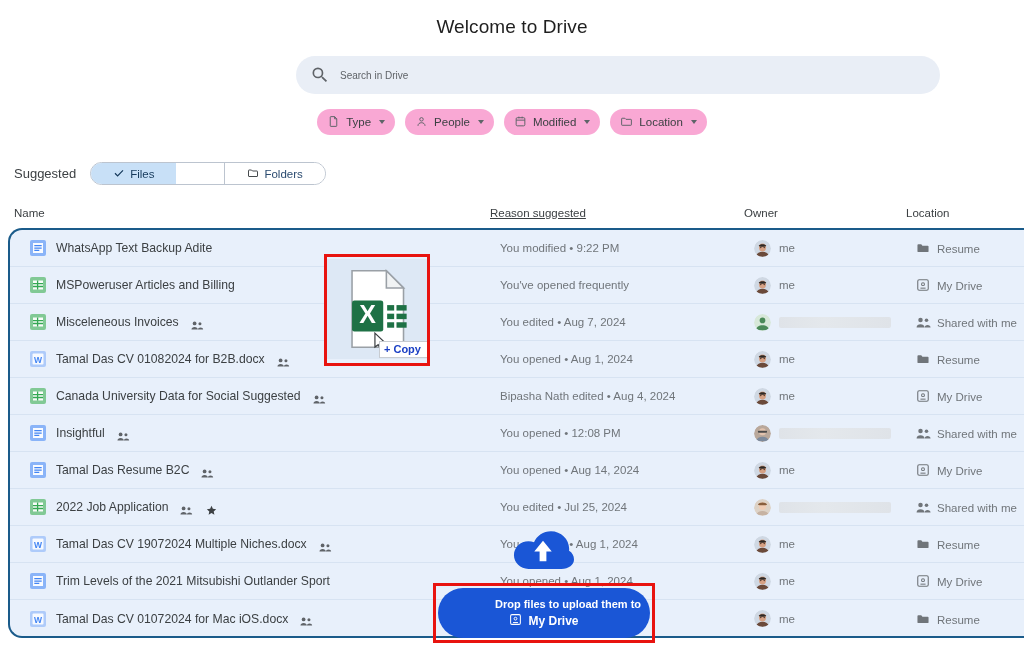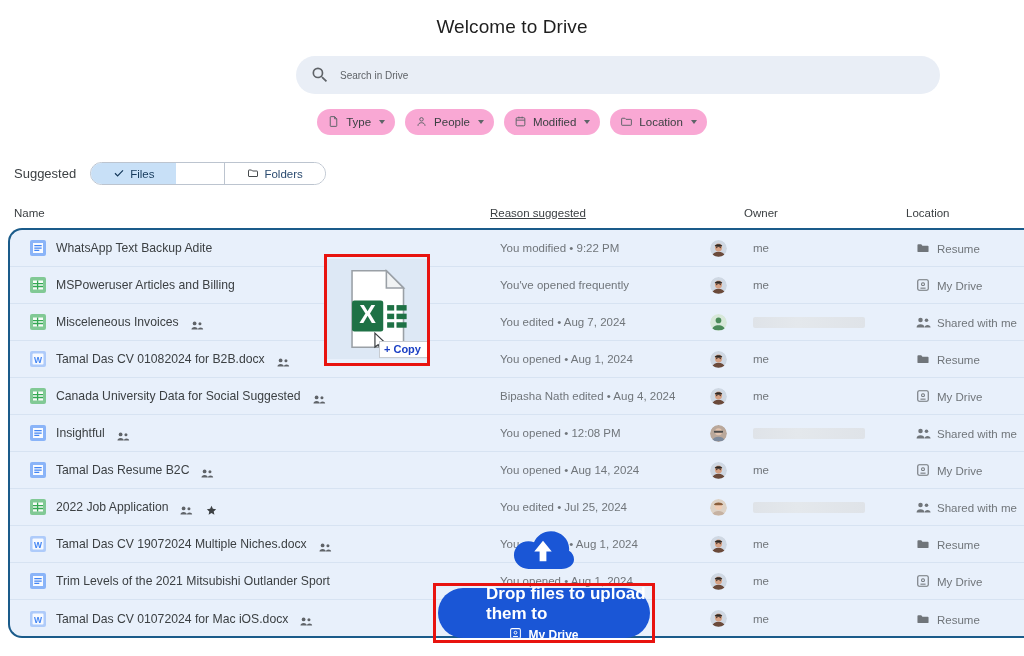--- a/index.html
+++ b/index.html
@@ -92,21 +92,21 @@
 
   .cell-name { position: absolute; left: 20px; display: flex; align-items: center; gap: 10px; }
   .ftype { width: 16px; height: 16px; flex: 0 0 16px; border-radius: 2px;
            display: flex; align-items: center; justify-content: center; }
   .fname { font-size: 12.2px; color: #3c4043; white-space: nowrap; }
   .badge-share { width: 13px; height: 11px; flex: 0 0 13px; margin-left: 2px; }
   .badge-star  { width: 11px; height: 11px; flex: 0 0 11px; margin-left: 3px; }
 
   .cell-reason { position: absolute; left: 490px; font-size: 11.5px; color: #70757a; white-space: nowrap; }
 
-  .cell-owner { position: absolute; left: 700px; display: flex; align-items: center; gap: 26px; }
+  .cell-owner { position: absolute; left: 744px; display: flex; align-items: center; gap: 8px; }
   .avatar { width: 17px; height: 17px; border-radius: 50%; flex: 0 0 17px; overflow: hidden; position: relative; }
   .owner-name { font-size: 11.5px; color: #70757a; }
   .owner-blur { width: 112px; height: 11px; border-radius: 2px;
                 background: linear-gradient(90deg,#dfe3e8,#e4e8ec 40%,#dfe3e8); }
 
   .cell-loc { position: absolute; left: 906px; display: flex; align-items: flex-end; gap: 7px; }
   .loc-text { font-size: 11.5px; color: #70757a; white-space: nowrap; }
   .loc-ico { width: 14px; height: 14px; flex: 0 0 14px; }
 
   
@@ -133,21 +133,21 @@
   
   .cloud-icon { position: absolute; left: 512px; top: 528px; pointer-events: none; }
   .drop-pill {
     position: absolute; left: 438px; top: 588px;
     width: 212px; height: 50px;
     background: #1a56d6; border-radius: 25px;
     color: #fff; display: flex; flex-direction: column;
     align-items: center; justify-content: center; gap: 3px;
     pointer-events: none;
   }
-  .drop-line1 { font-size: 17px; font-weight: 700; margin-left: 48px; }
+  .drop-line1 { font-size: 11px; font-weight: 700; margin-left: 48px; }
   .drop-line2 { font-size: 12px; font-weight: 700; display: flex; align-items: center; gap: 6px; }
 </style>
 </head>
 <body>
 
 <div class="page">
 
   <div class="welcome-title">Welcome to Drive</div>
 
   <div class="search-bar">

